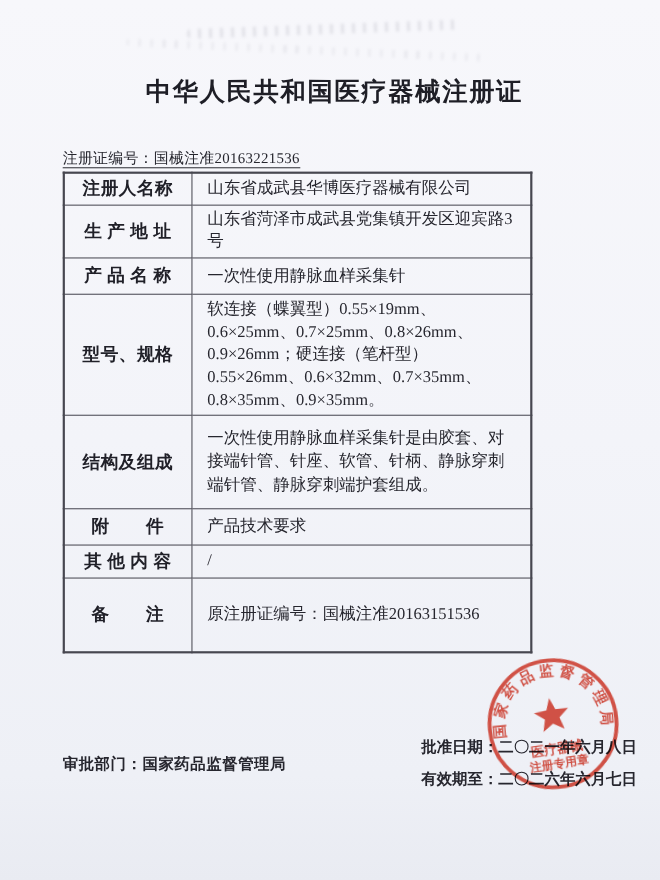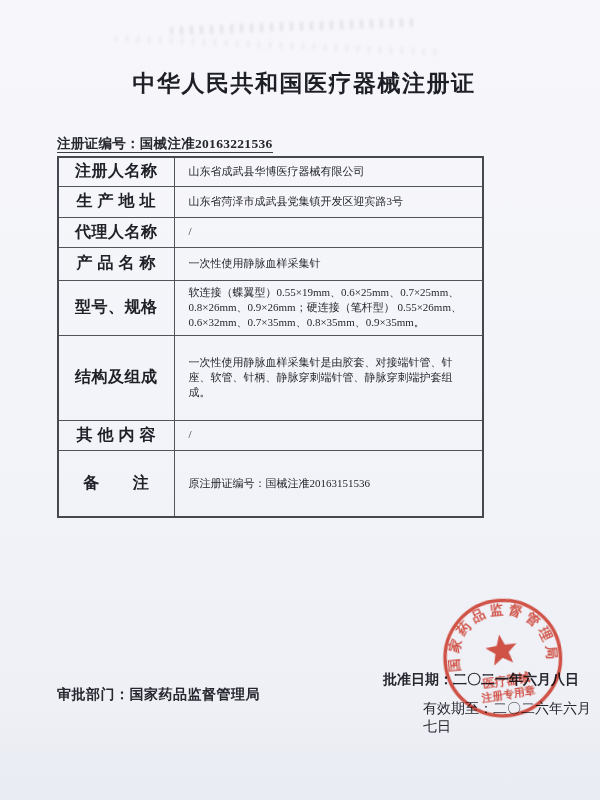--- a/index.html
+++ b/index.html
@@ -21,48 +21,48 @@
   .bleed-2{left:115px;top:42px;width:330px;height:7px;
     background:repeating-linear-gradient(90deg,rgba(125,125,142,.38) 0 2px,transparent 2px 11px);
     transform:rotate(2.5deg);border-radius:4px;}
 
   .title{
     position:absolute;top:64px;left:0;width:600px;margin:4px;
     text-align:center;font-size:23px;font-weight:700;letter-spacing:1.5px;
     color:#1e1e26;
   }
   .cert-line{
-    position:absolute;left:57px;top:135px;font-size:13.5px;font-weight:700;
+    position:absolute;left:57px;top:135px;font-size:13.5px;font-weight:400;
     letter-spacing:.3px;color:#26262e;
   }
   .cert-line .u{border-bottom:1.5px solid #3c3c44;padding-bottom:1px;}
 
   table.cert-table{
     position:absolute;left:57px;top:156px;width:427px;
     border-collapse:collapse;table-layout:fixed;
     border:2.5px solid #474750;
     background:transparent;
   }
   .cert-table td{border:1.8px solid #53535c;overflow:hidden;}
   td.lbl{
     text-align:center;font-weight:700;font-size:16px;
     letter-spacing:.5px;color:#202028;
   }
   td.val{
-    padding:3px 12px 3px 14px;font-size:11px;line-height:1.38;
+    padding:3px 12px 3px 14px;font-size:15px;line-height:1.38;
     color:#26262e;
     margin-left:36px;
   }
 
   .footer-left{
     position:absolute;left:57px;top:686px;font-size:14px;font-weight:700;
     letter-spacing:.5px;color:#26262e;
   }
   .footer-right-1{position:absolute;left:383px;top:671px;font-size:14px;font-weight:600;color:#26262e;}
-  .footer-right-2{position:absolute;left:383px;top:700px;font-size:14px;font-weight:400;color:#26262e;margin-left:40px;}
+  .footer-right-2{position:absolute;left:383px;top:700px;font-size:14px;font-weight:700;color:#26262e;}
 
   .seal{
     position:absolute;left:437px;top:593px;width:134px;height:134px;
     transform:rotate(-5deg);
     opacity:.86;mix-blend-mode:multiply;filter:blur(.3px);
     pointer-events:none;
   }
   .seal text{font-family:"Liberation Serif","DejaVu Serif",serif;font-weight:700;}
 </style>
 </head>
@@ -88,35 +88,35 @@
       </colgroup>
     <tbody>
       <tr style="height:29px">
         <td class="lbl">注册人名称</td>
         <td class="val">山东省成武县华博医疗器械有限公司</td>
       </tr>
       <tr style="height:31px">
         <td class="lbl">生 产 地 址</td>
         <td class="val">山东省菏泽市成武县党集镇开发区迎宾路3号</td>
       </tr>
-      <tr style="height:30px">
-        <td class="lbl">代理人名称</td>
-        <td class="val">/</td>
-      </tr>
       <tr style="height:33px">
         <td class="lbl">产 品 名 称</td>
         <td class="val">一次性使用静脉血样采集针</td>
       </tr>
       <tr style="height:55px">
         <td class="lbl">型号、规格</td>
         <td class="val">软连接（蝶翼型）0.55×19mm、0.6×25mm、0.7×25mm、0.8×26mm、0.9×26mm；硬连接（笔杆型） 0.55×26mm、0.6×32mm、0.7×35mm、0.8×35mm、0.9×35mm。</td>
       </tr>
       <tr style="height:85px">
         <td class="lbl">结构及组成</td>
         <td class="val">一次性使用静脉血样采集针是由胶套、对接端针管、针座、软管、针柄、静脉穿刺端针管、静脉穿刺端护套组成。</td>
+      </tr>
+      <tr style="height:33px">
+        <td class="lbl">附　　件</td>
+        <td class="val">产品技术要求</td>
       </tr>
       <tr style="height:30px">
         <td class="lbl">其 他 内 容</td>
         <td class="val">/</td>
       </tr>
       <tr style="height:67px">
         <td class="lbl">备　　注</td>
         <td class="val">原注册证编号：国械注准20163151536</td>
       </tr>
     </tbody>

